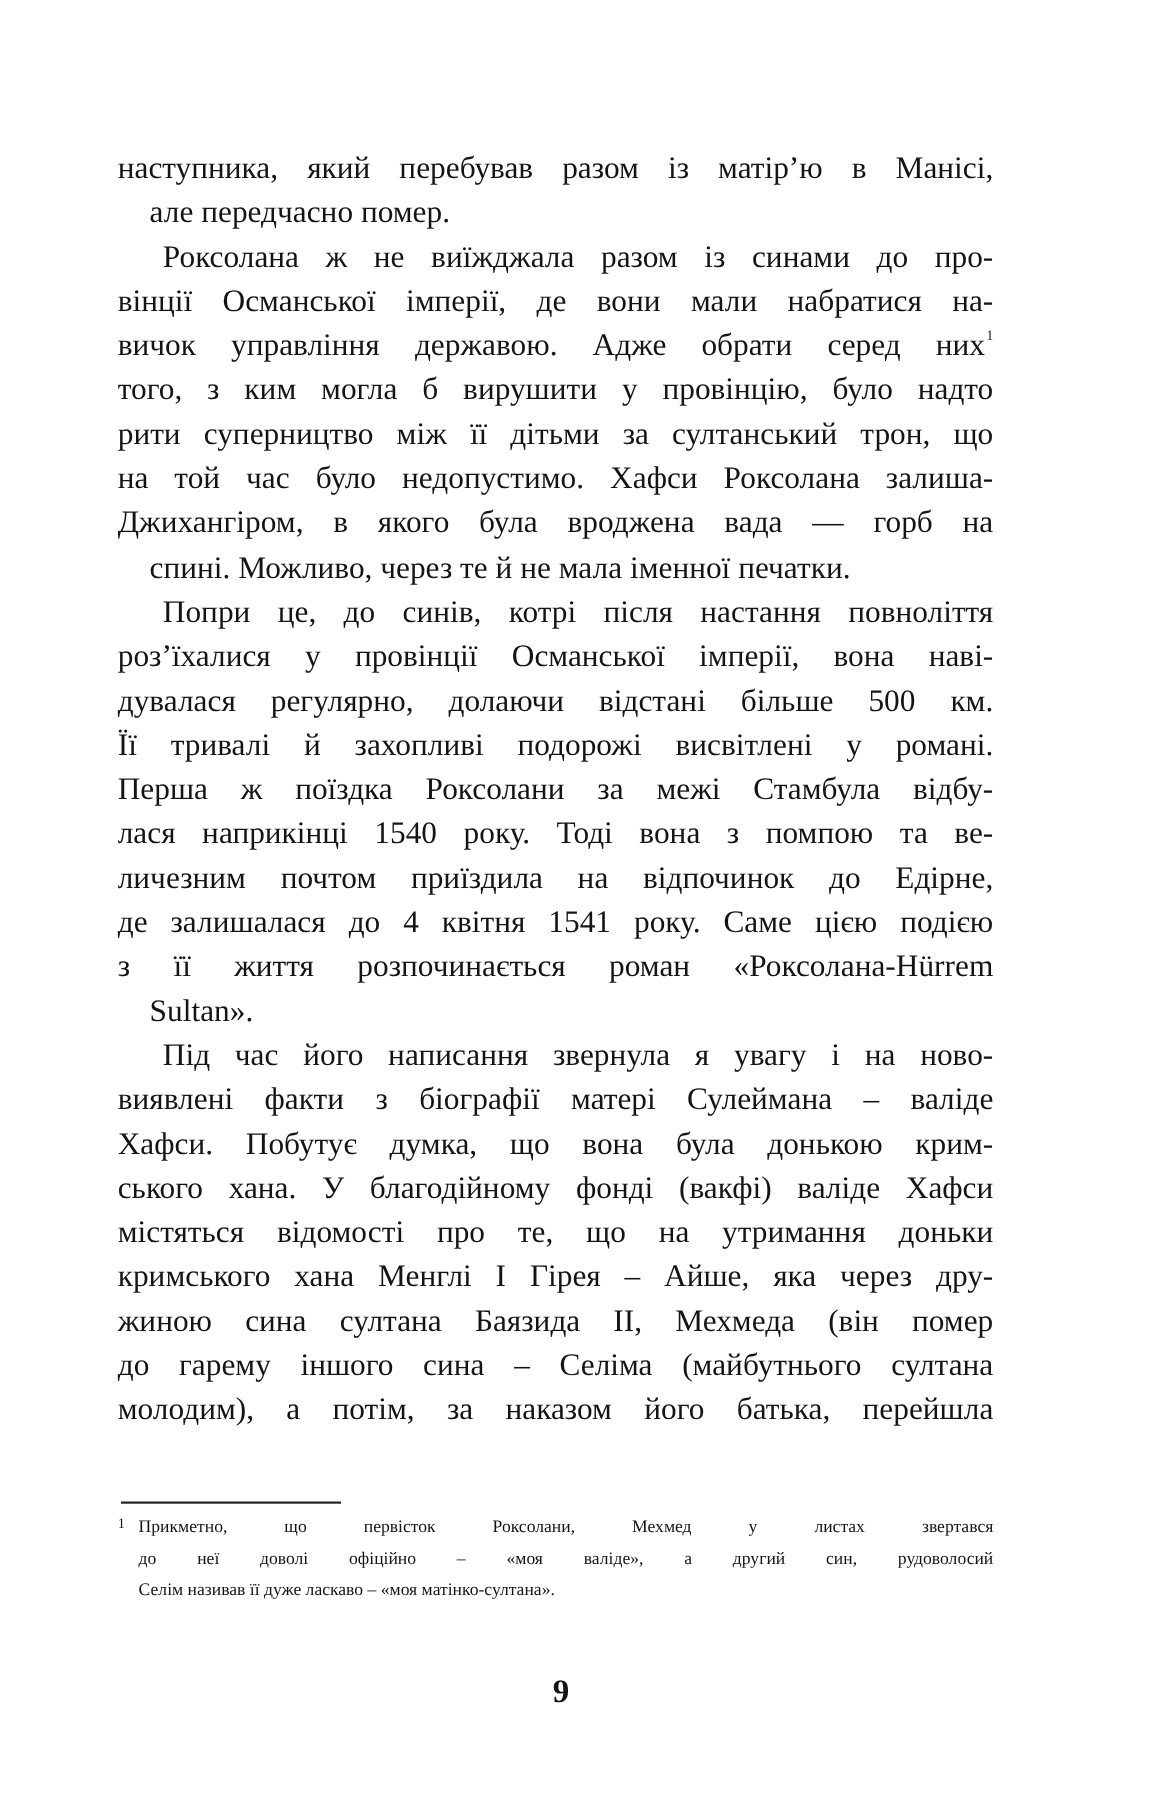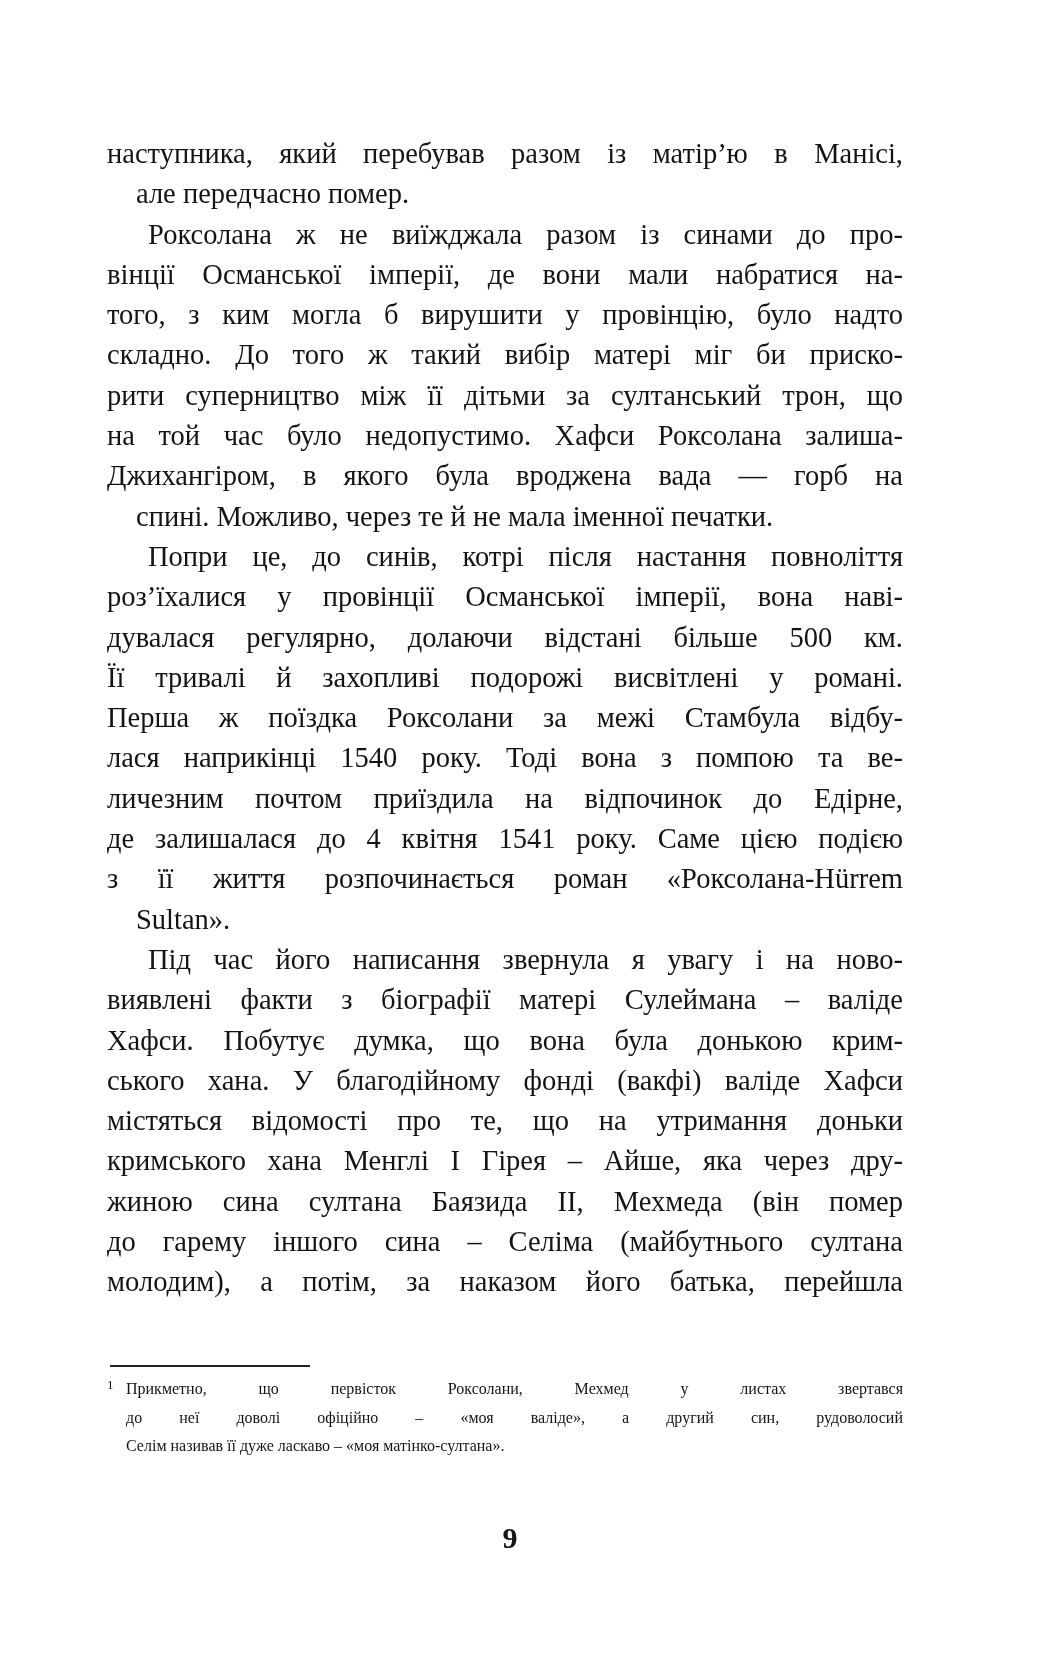--- a/index.html
+++ b/index.html
@@ -107,22 +107,22 @@
   <div class="body-text">
 
     <div>
       <span class="line">наступника, який перебував разом із матір’ю в Манісі,</span>
       <span class="line last">але передчасно помер.</span>
     </div>
 
     <div>
       <span class="line indent">Роксолана ж не виїжджала разом із синами до про-</span>
       <span class="line">вінції Османської імперії, де вони мали набратися на-</span>
+      <span class="line"><span>вичок управління державою. Адже обрати серед них</span><sup class="fnref">1</sup></span>
       <span class="line">того, з ким могла б вирушити у провінцію, було надто</span>
-      <span class="line">складно. До того ж такий вибір матері міг би приско-</span>
       <span class="line">рити суперництво між її дітьми за султанський трон, що</span>
       <span class="line">на той час було недопустимо. Хафси Роксолана залиша-</span>
       <span class="line">Джихангіром, в якого була вроджена вада — горб на</span>
       <span class="line last">спині. Можливо, через те й не мала іменної печатки.</span>
     </div>
 
     <div>
       <span class="line indent">Попри це, до синів, котрі після настання повноліття</span>
       <span class="line">роз’їхалися у провінції Османської імперії, вона наві-</span>
       <span class="line">дувалася регулярно, долаючи відстані більше 500 км.</span>

